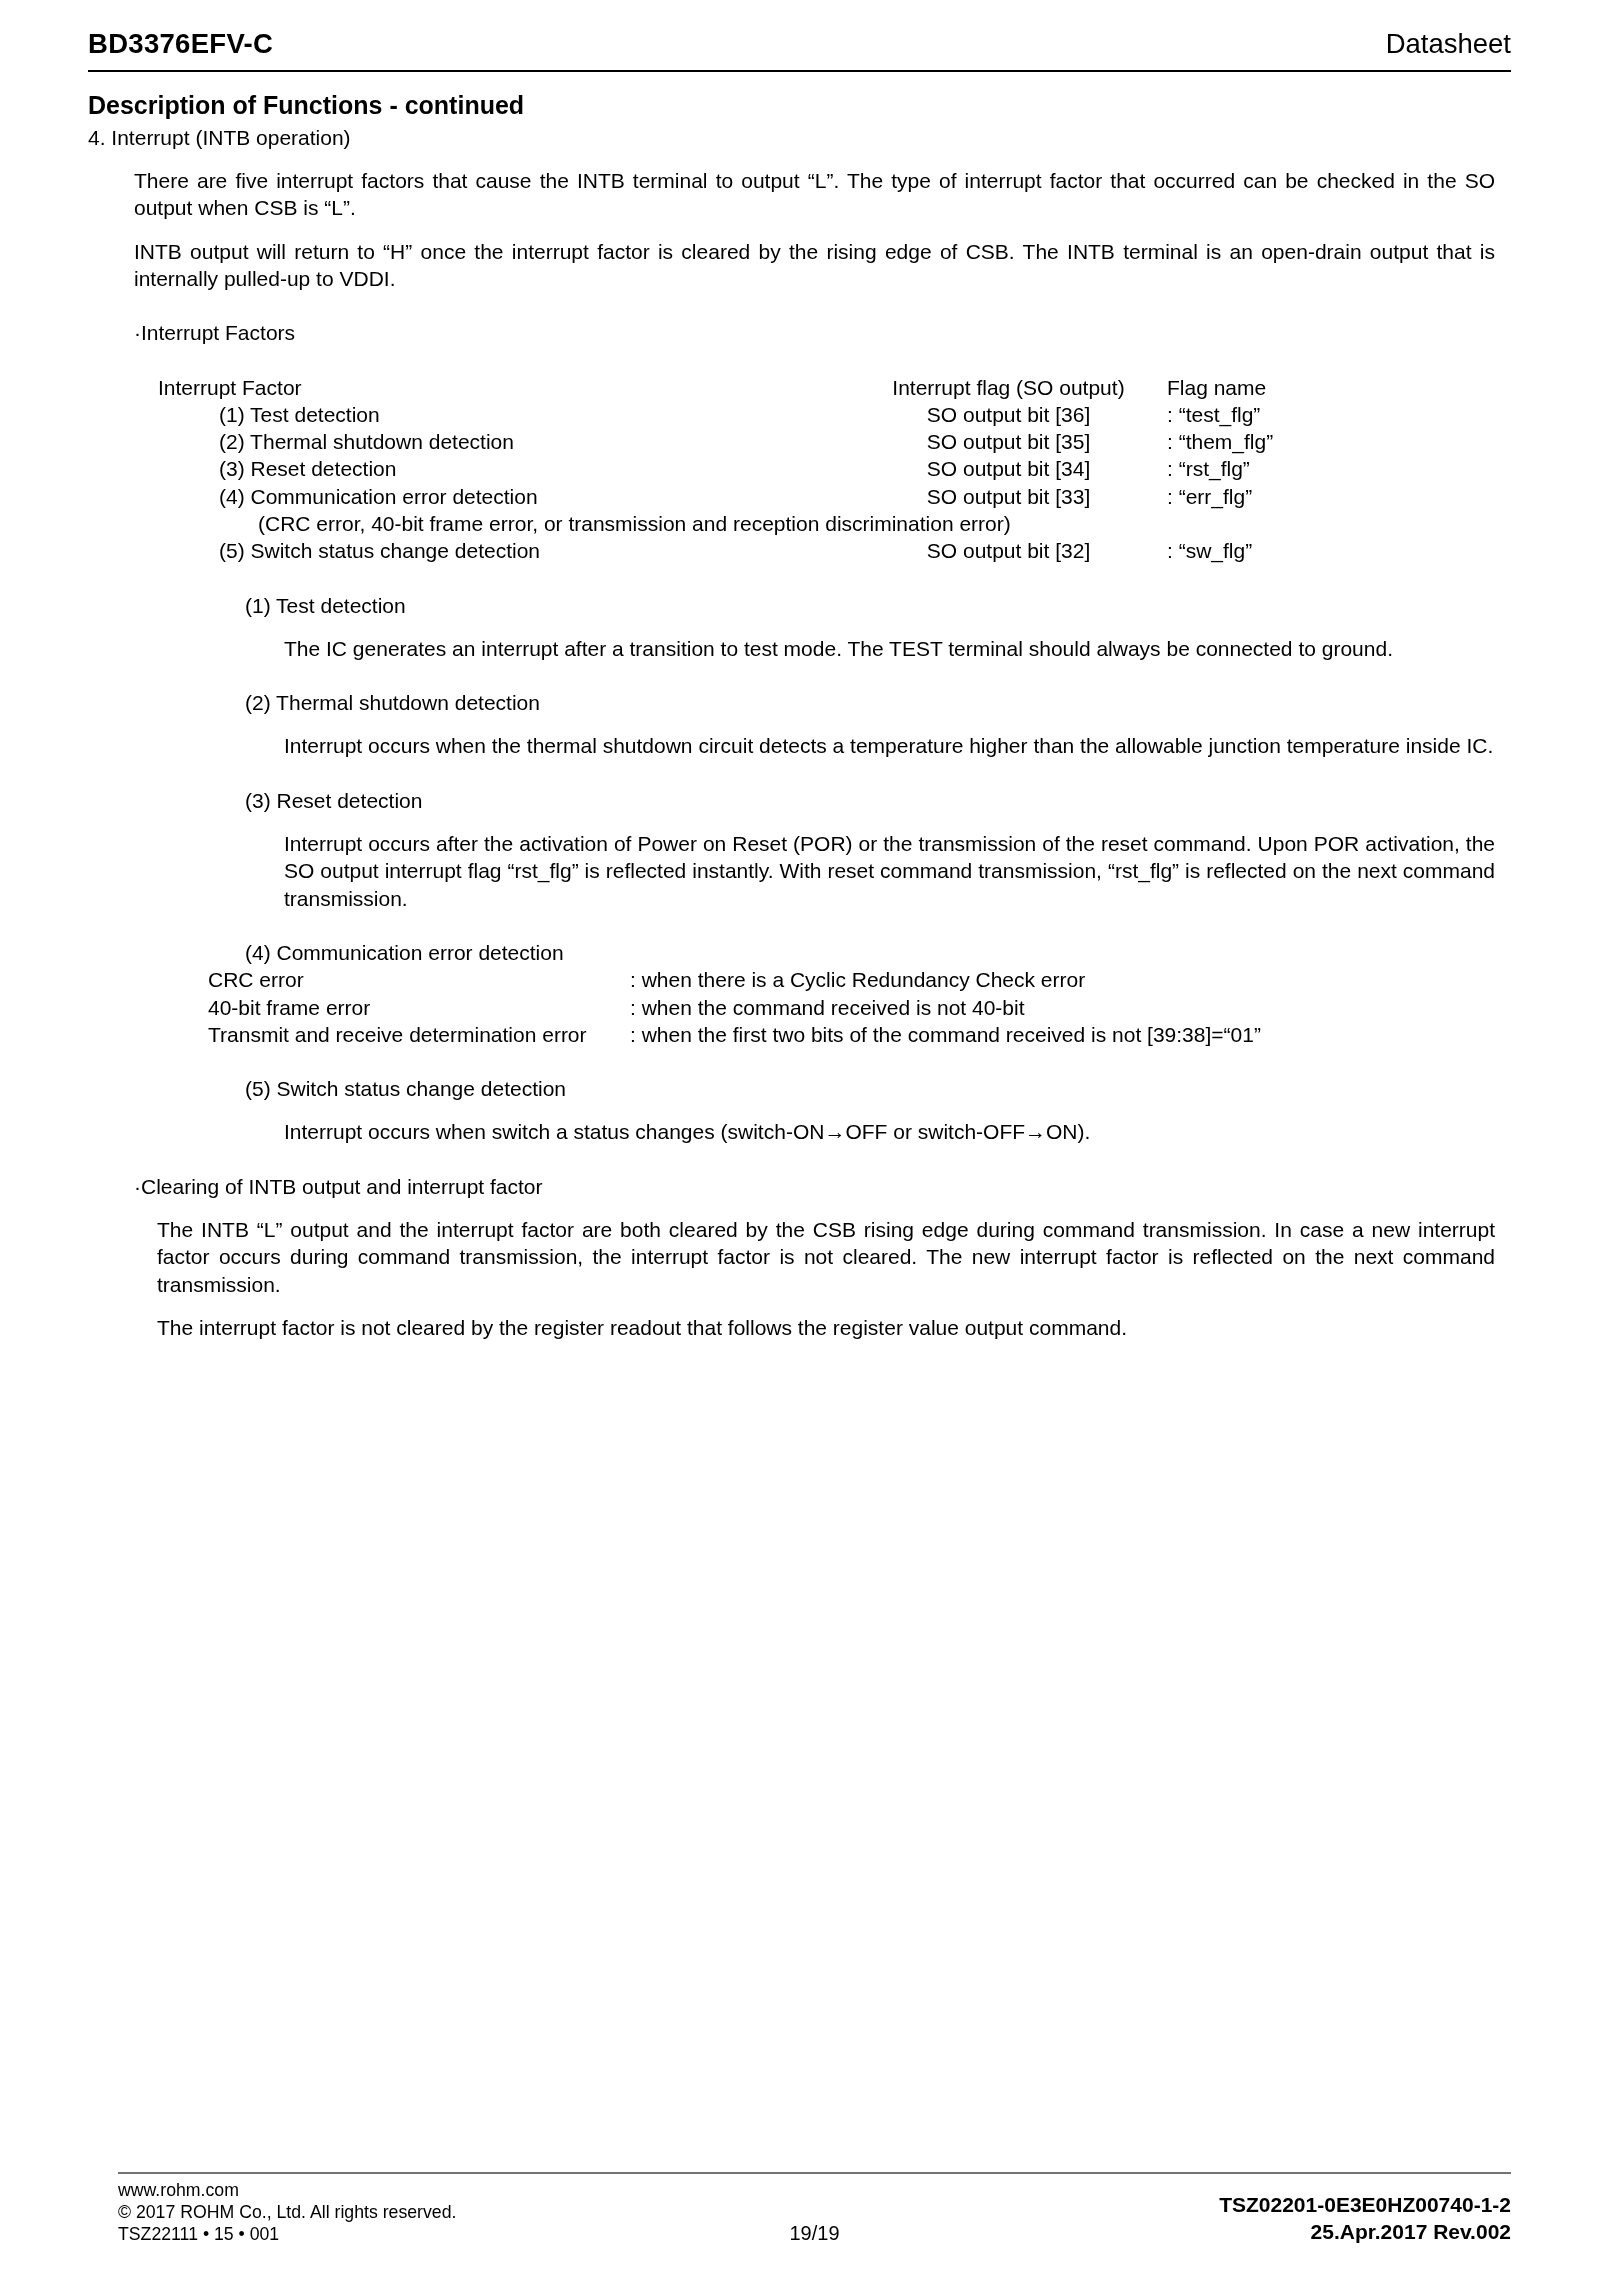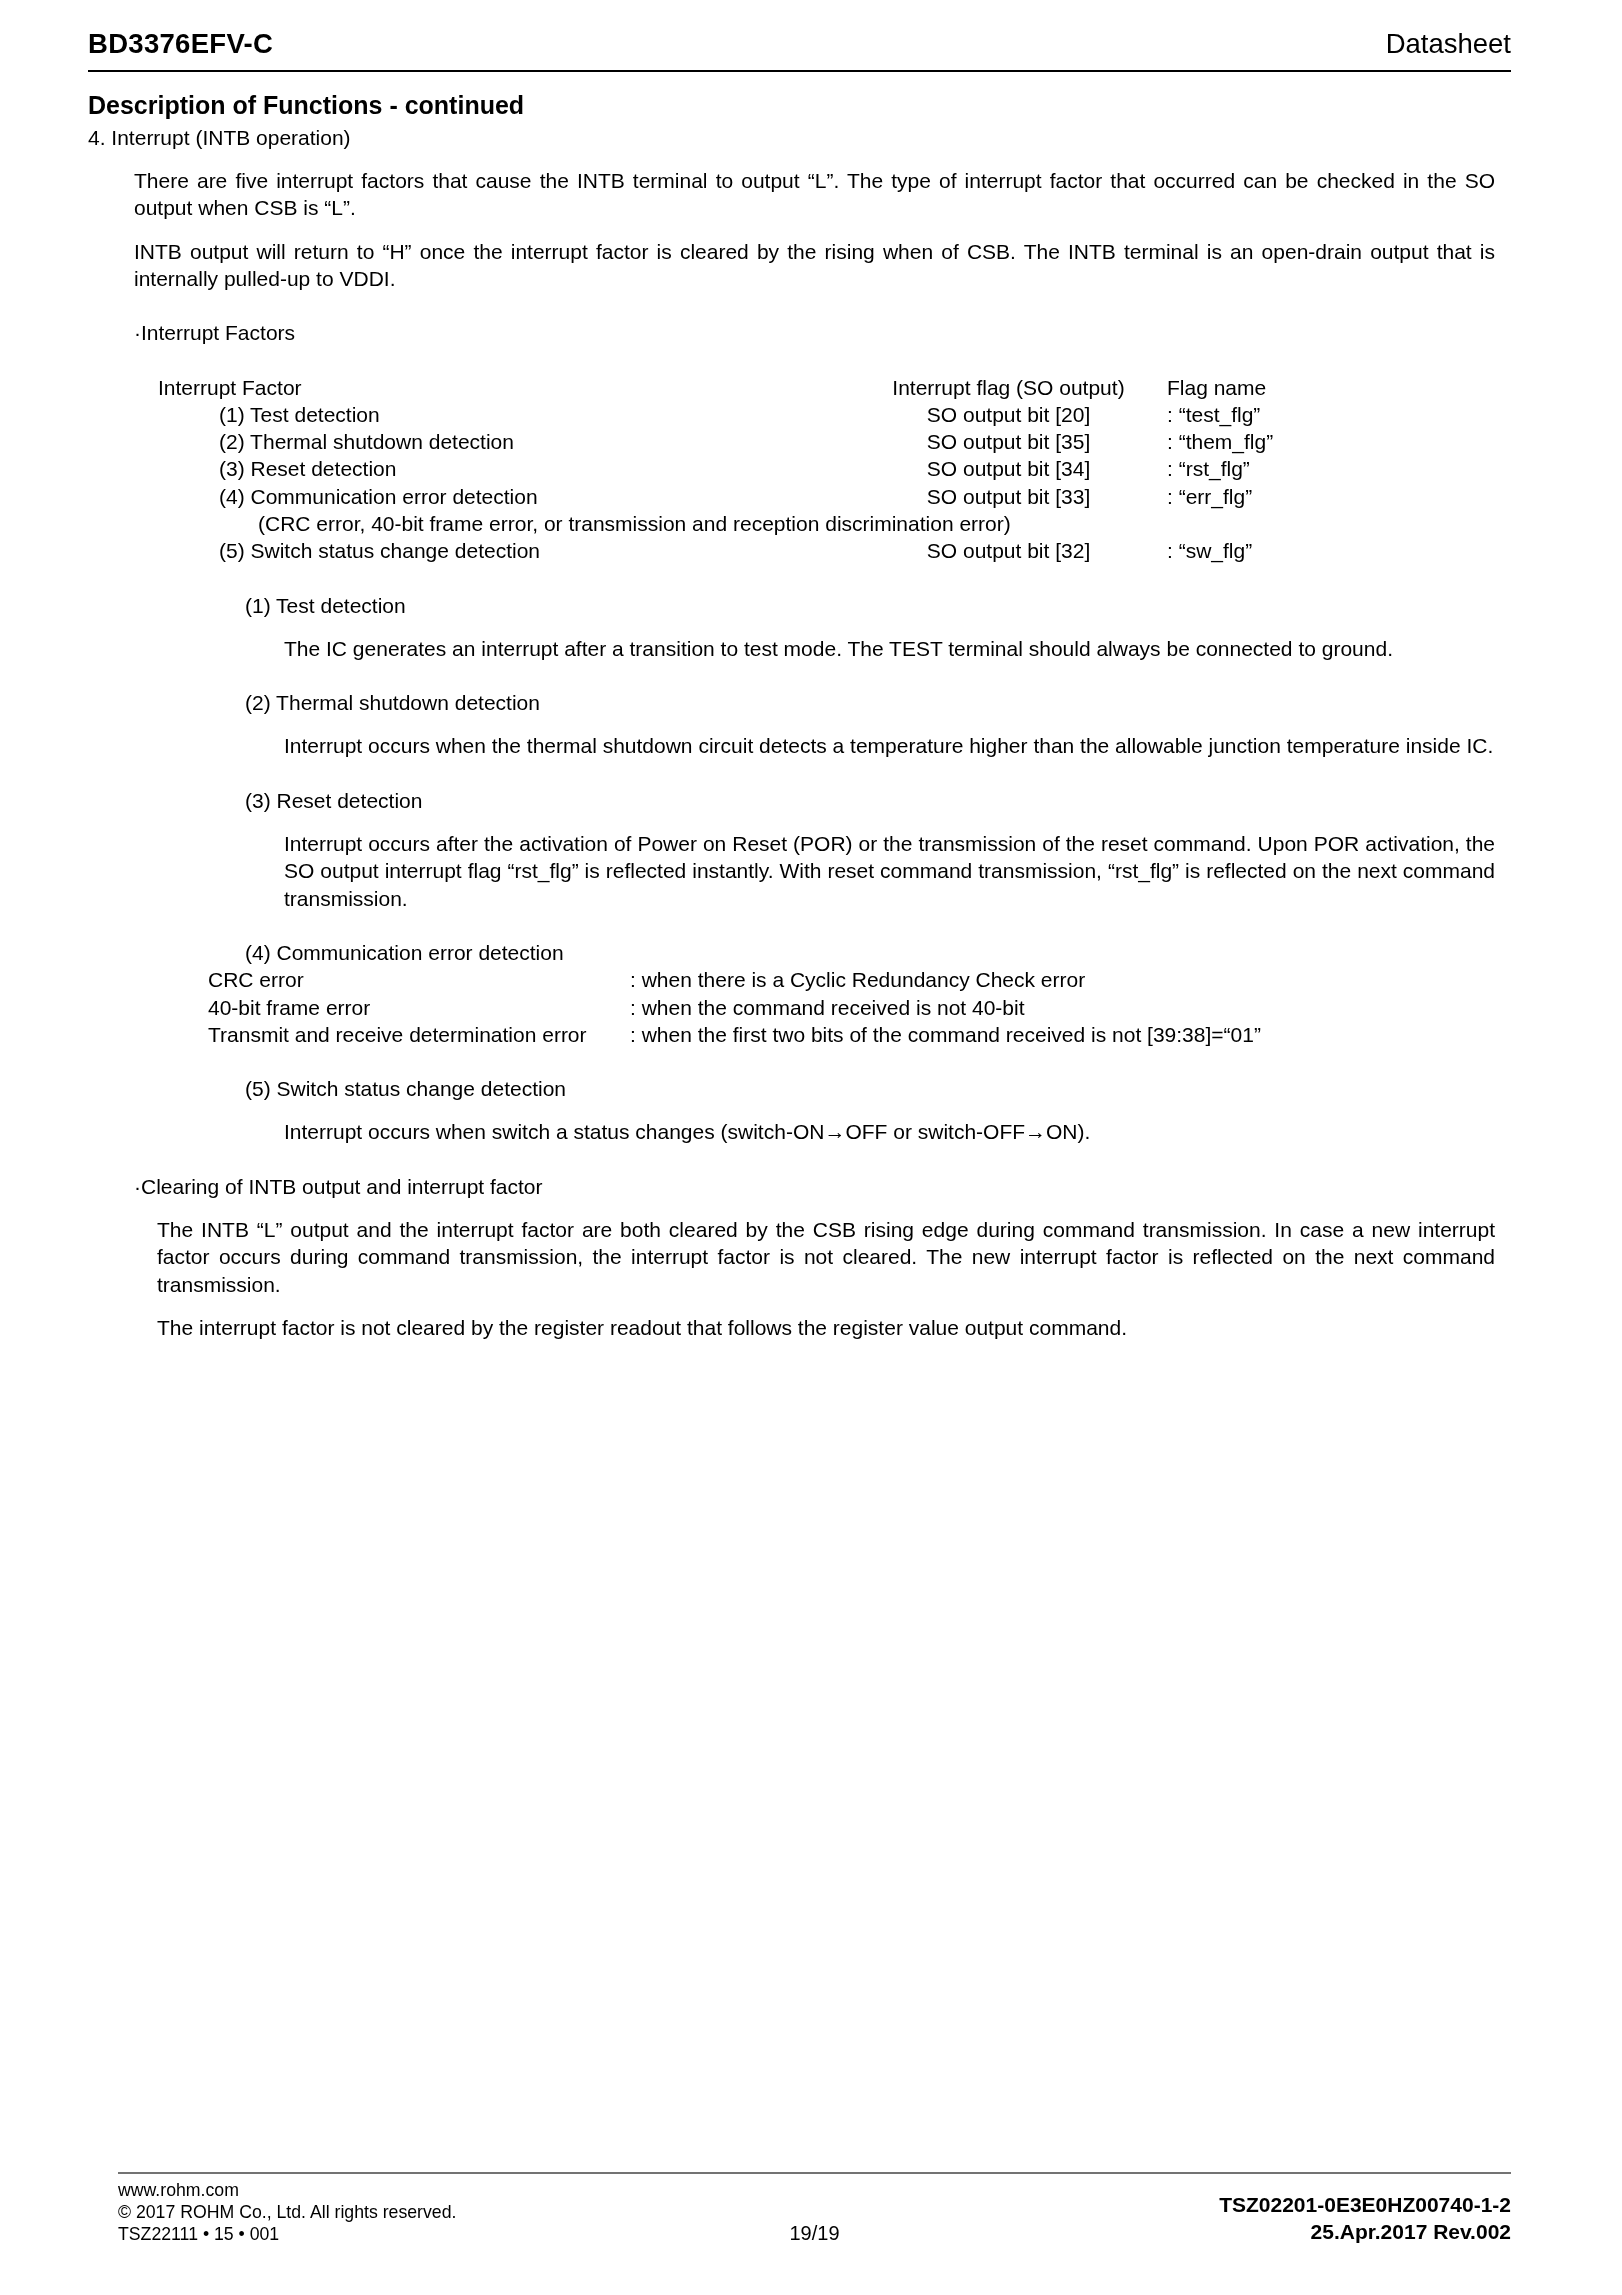--- a/index.html
+++ b/index.html
@@ -87,34 +87,34 @@
     <span class="part-number">BD3376EFV-C</span>
     <span class="doc-type">Datasheet</span>
   </div>
 
   <div>
 
     <h1 class="section-title">Description of Functions - continued</h1>
     <div class="item-heading">4. Interrupt (INTB operation)</div>
 
     <p class="ind-70 just">There are five interrupt factors that cause the INTB terminal to output “L”. The type of interrupt factor that occurred can be checked in the SO output when CSB is “L”.</p>
-    <p class="ind-70 just">INTB output will return to “H” once the interrupt factor is cleared by the rising when of CSB. The INTB terminal is an open-drain output that is internally pulled-up to VDDI.</p>
+    <p class="ind-70 just">INTB output will return to “H” once the interrupt factor is cleared by the rising edge of CSB. The INTB terminal is an open-drain output that is internally pulled-up to VDDI.</p>
 
     <div class="ind-70 gap">·Interrupt Factors</div>
 
     <div class="factors-table">
       <div class="t-row">
         <div class="t-c1">Interrupt Factor</div>
         <div class="t-c2">Interrupt flag (SO output)</div>
         <div class="t-c3">Flag name</div>
       </div>
 
       <div class="t-row">
         <div class="t-c1 value">(1) Test detection</div>
-        <div class="t-c2">SO output bit [20]</div>
+        <div class="t-c2">SO output bit [36]</div>
         <div class="t-c3">: “test_flg”</div>
       </div>
 
       <div class="t-row">
         <div class="t-c1 value">(2) Thermal shutdown detection</div>
         <div class="t-c2">SO output bit [35]</div>
         <div class="t-c3">: “them_flg”</div>
       </div>
 
       <div class="t-row">

